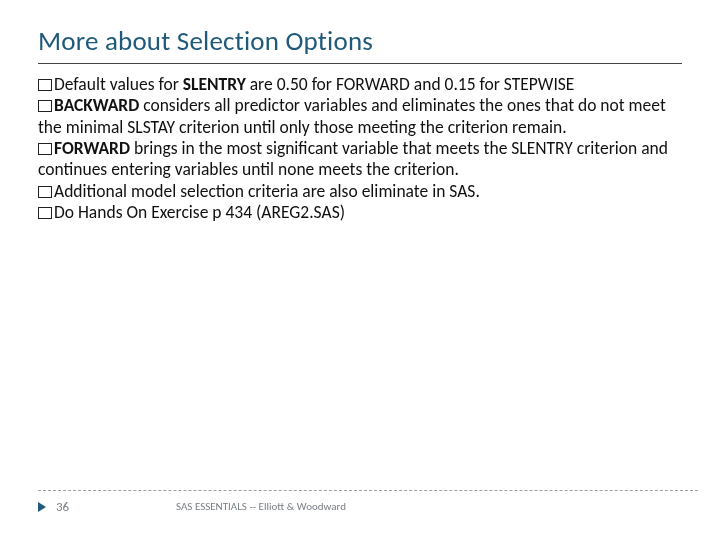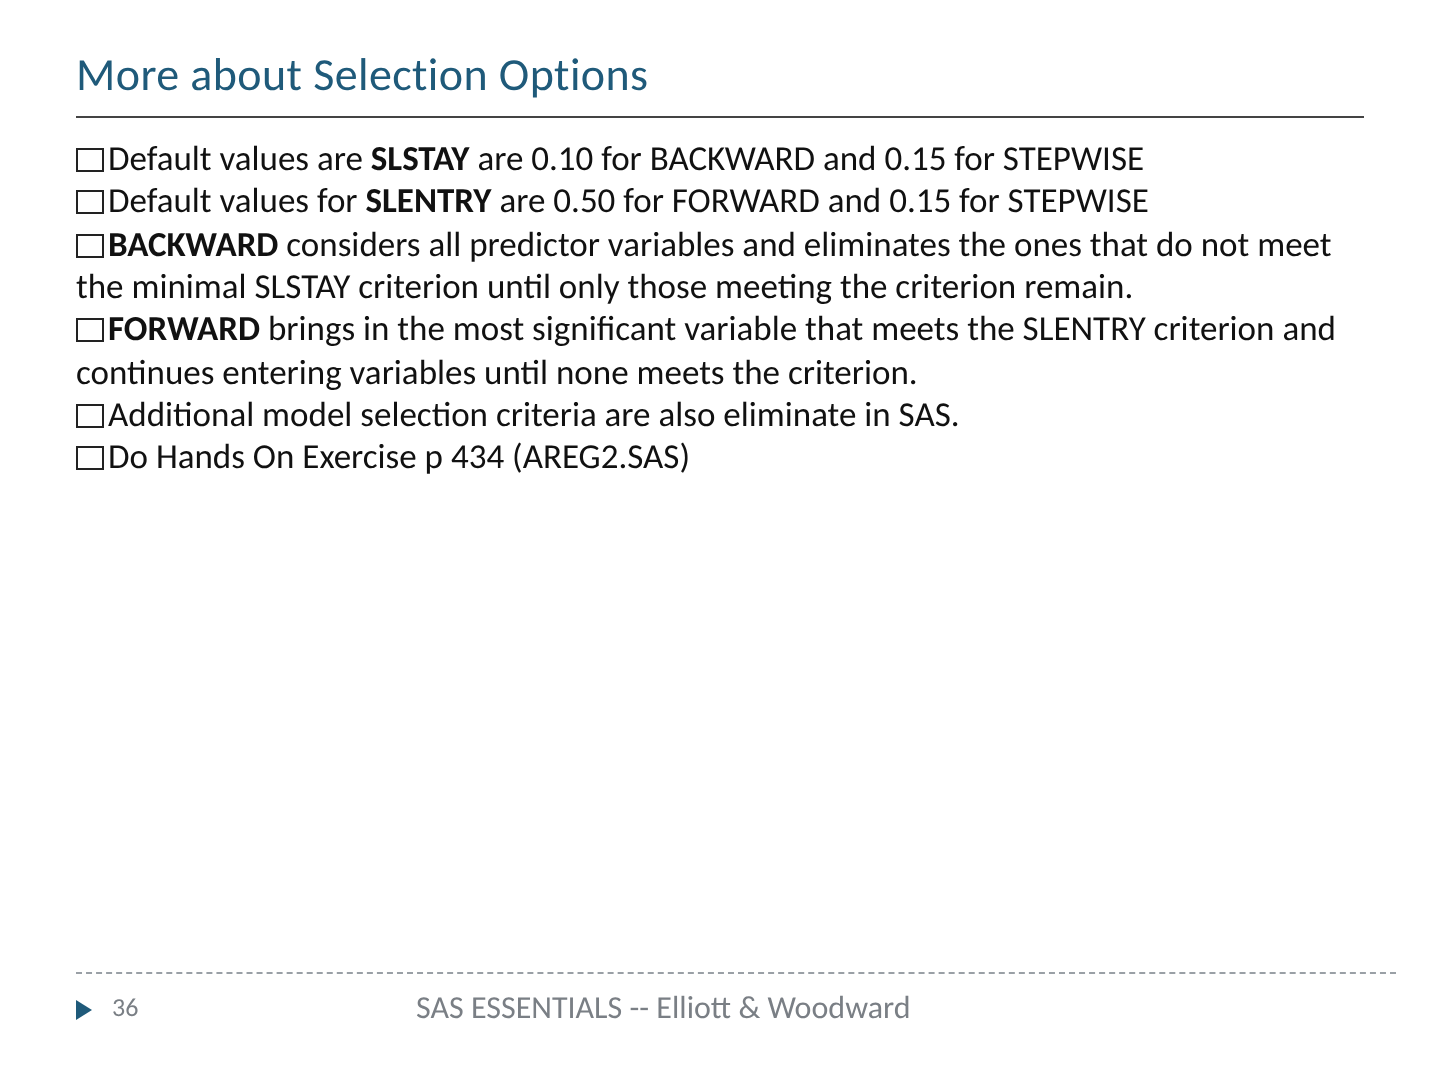--- a/index.html
+++ b/index.html
@@ -11,21 +11,21 @@
     background: #fff;
     color: #222;
     position: relative;
     box-sizing: border-box;
   }
   .slide {
     padding: 24px 38px 0 38px;
     box-sizing: border-box;
   }
   .title {
-    font-size: 23px;
+    font-size: 27px;
     color: #1f5a7a;
     font-weight: 400;
     margin: 0 0 6px 0;
     letter-spacing: 0.2px;
   }
   .title-rule {
     border: none;
     border-top: 1.5px solid #444;
     margin: 0 0 10px 0;
   }
@@ -70,35 +70,32 @@
     border-left: 8px solid #1f5a7a;
     margin-right: 10px;
   }
   .pagenum {
     color: #7a7f85;
     font-size: 13px;
     min-width: 36px;
   }
   .footer-text {
     color: #7a7f85;
-    font-size: 16px;
-    margin-left: 116px;
+    font-size: 11px;
+    margin-left: 84px;
   }
 </style>
 </head>
 <body>
 
 <div class="slide">
   <h1 class="title">More about Selection Options</h1>
   <hr class="title-rule">
 
   <div class="content">
-    <div class="item">
-      <span class="bullet"></span><span>Default values are </span><span class="b">SLSTAY</span><span> are  0.10 for BACKWARD and 0.15 for STEPWISE</span>
-    </div>
     <div class="item">
       <span class="bullet"></span><span>Default values for </span><span class="b">SLENTRY</span><span> are 0.50 for FORWARD and 0.15 for STEPWISE</span>
     </div>
     <div class="item">
       <span class="bullet"></span><span class="b">BACKWARD</span><span> considers all predictor variables and eliminates the ones that do not meet the minimal SLSTAY criterion until only those meeting the criterion remain.</span>
     </div>
     <div class="item">
       <span class="bullet"></span><span class="b">FORWARD</span><span> brings in the most significant variable that meets the SLENTRY criterion and continues entering variables until none meets the criterion.</span>
     </div>
     <div class="item">

